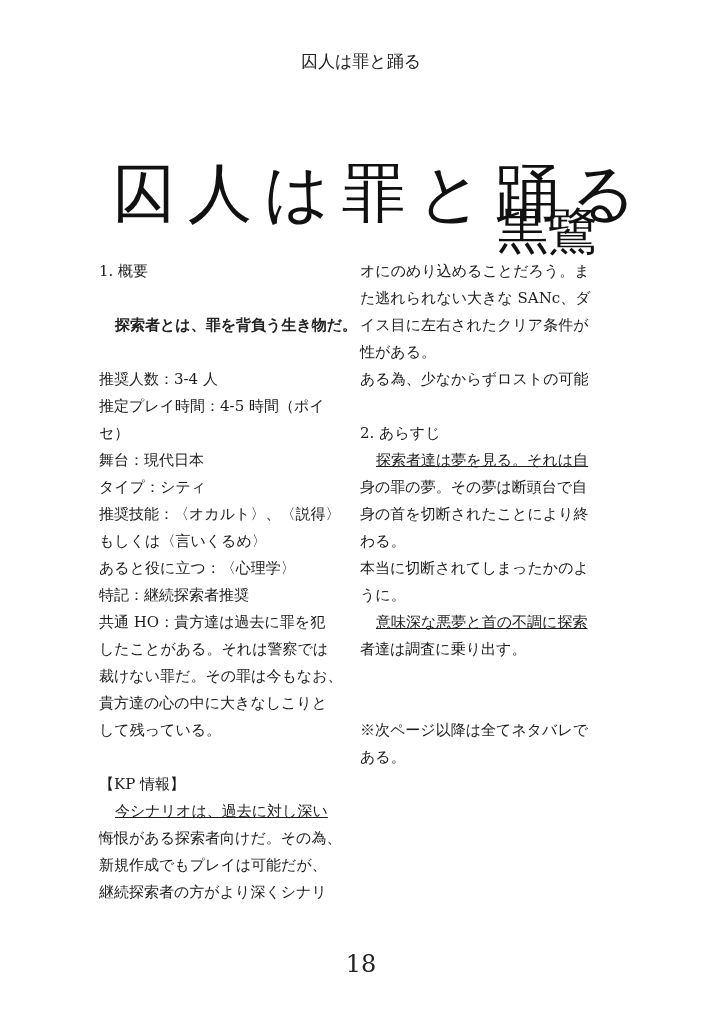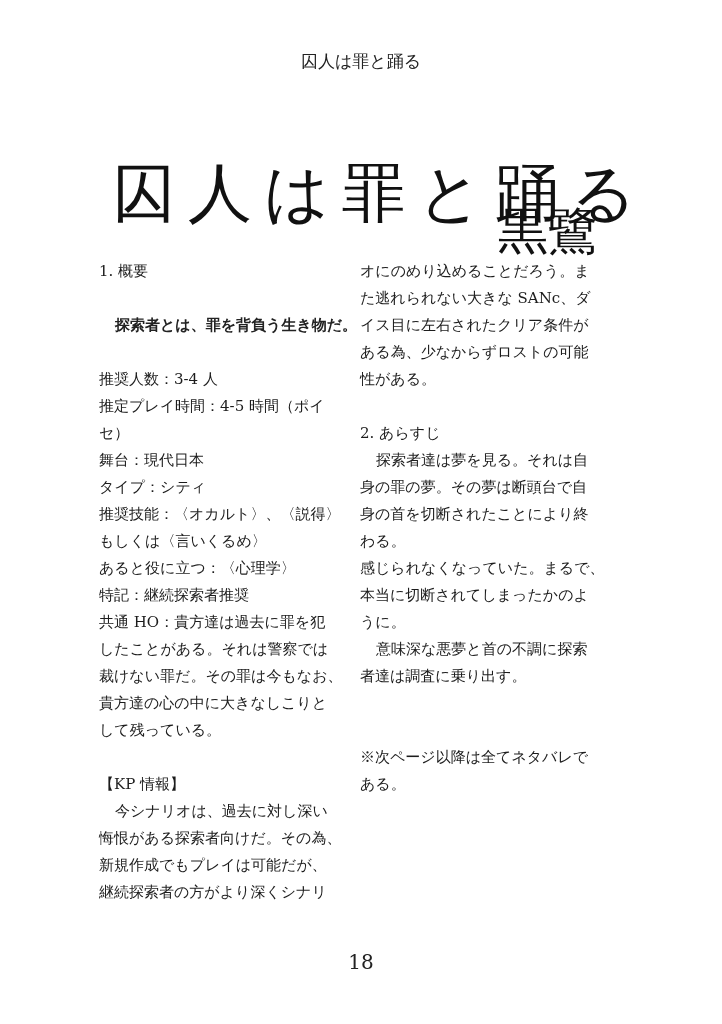--- a/index.html
+++ b/index.html
@@ -61,39 +61,40 @@
     top: 258px;
     width: 262px;
   }
   .line {
     display: block;
     white-space: nowrap;
     height: 27px;
   }
   .indent {
     padding-left: 16px;
+    text-decoration: underline;
   }
   .tagline {
     font-family: "DejaVu Sans", "Liberation Sans", sans-serif;
     font-size: 15px;
     padding-left: 16px;
     font-weight: bold;
     color: #222;
   }
   .blank {
     display: block;
     height: 27px;
   }
   .page-number {
     position: absolute;
     top: 950px;
     left: 0;
     width: 722px;
     text-align: center;
-    font-size: 20px;
+    font-size: 24px;
     color: #222;
   }
 </style>
 </head>
 <body>
 
 <div class="running-header">囚人は罪と踊る</div>
 
 <h1 class="main-title">囚人は罪と踊る</h1>
 <div class="author">黒鷺</div>
@@ -122,29 +123,28 @@
   <span class="line indent">今シナリオは、過去に対し深い</span>
   <span class="line">悔恨がある探索者向けだ。その為、</span>
   <span class="line">新規作成でもプレイは可能だが、</span>
   <span class="line">継続探索者の方がより深くシナリ</span>
 </div>
 
 <div class="column col-right">
   <span class="line">オにのめり込めることだろう。ま</span>
   <span class="line">た逃れられない大きな SANc、ダ</span>
   <span class="line">イス目に左右されたクリア条件が</span>
+  <span class="line">性がある。</span>
   <span class="line">ある為、少なからずロストの可能</span>
-  <span class="line">性がある。</span>
   <span class="blank"></span>
   <span class="line">2. あらすじ</span>
   <span class="line indent">探索者達は夢を見る。それは自</span>
   <span class="line">身の罪の夢。その夢は断頭台で自</span>
   <span class="line">身の首を切断されたことにより終</span>
   <span class="line">わる。</span>
-  <span class="line">感じられなくなっていた。まるで、</span>
   <span class="line">本当に切断されてしまったかのよ</span>
   <span class="line">うに。</span>
   <span class="line indent">意味深な悪夢と首の不調に探索</span>
   <span class="line">者達は調査に乗り出す。</span>
   <span class="blank"></span>
   <span class="blank"></span>
   <span class="line">※次ページ以降は全てネタバレで</span>
   <span class="line">ある。</span>
 </div>
 

